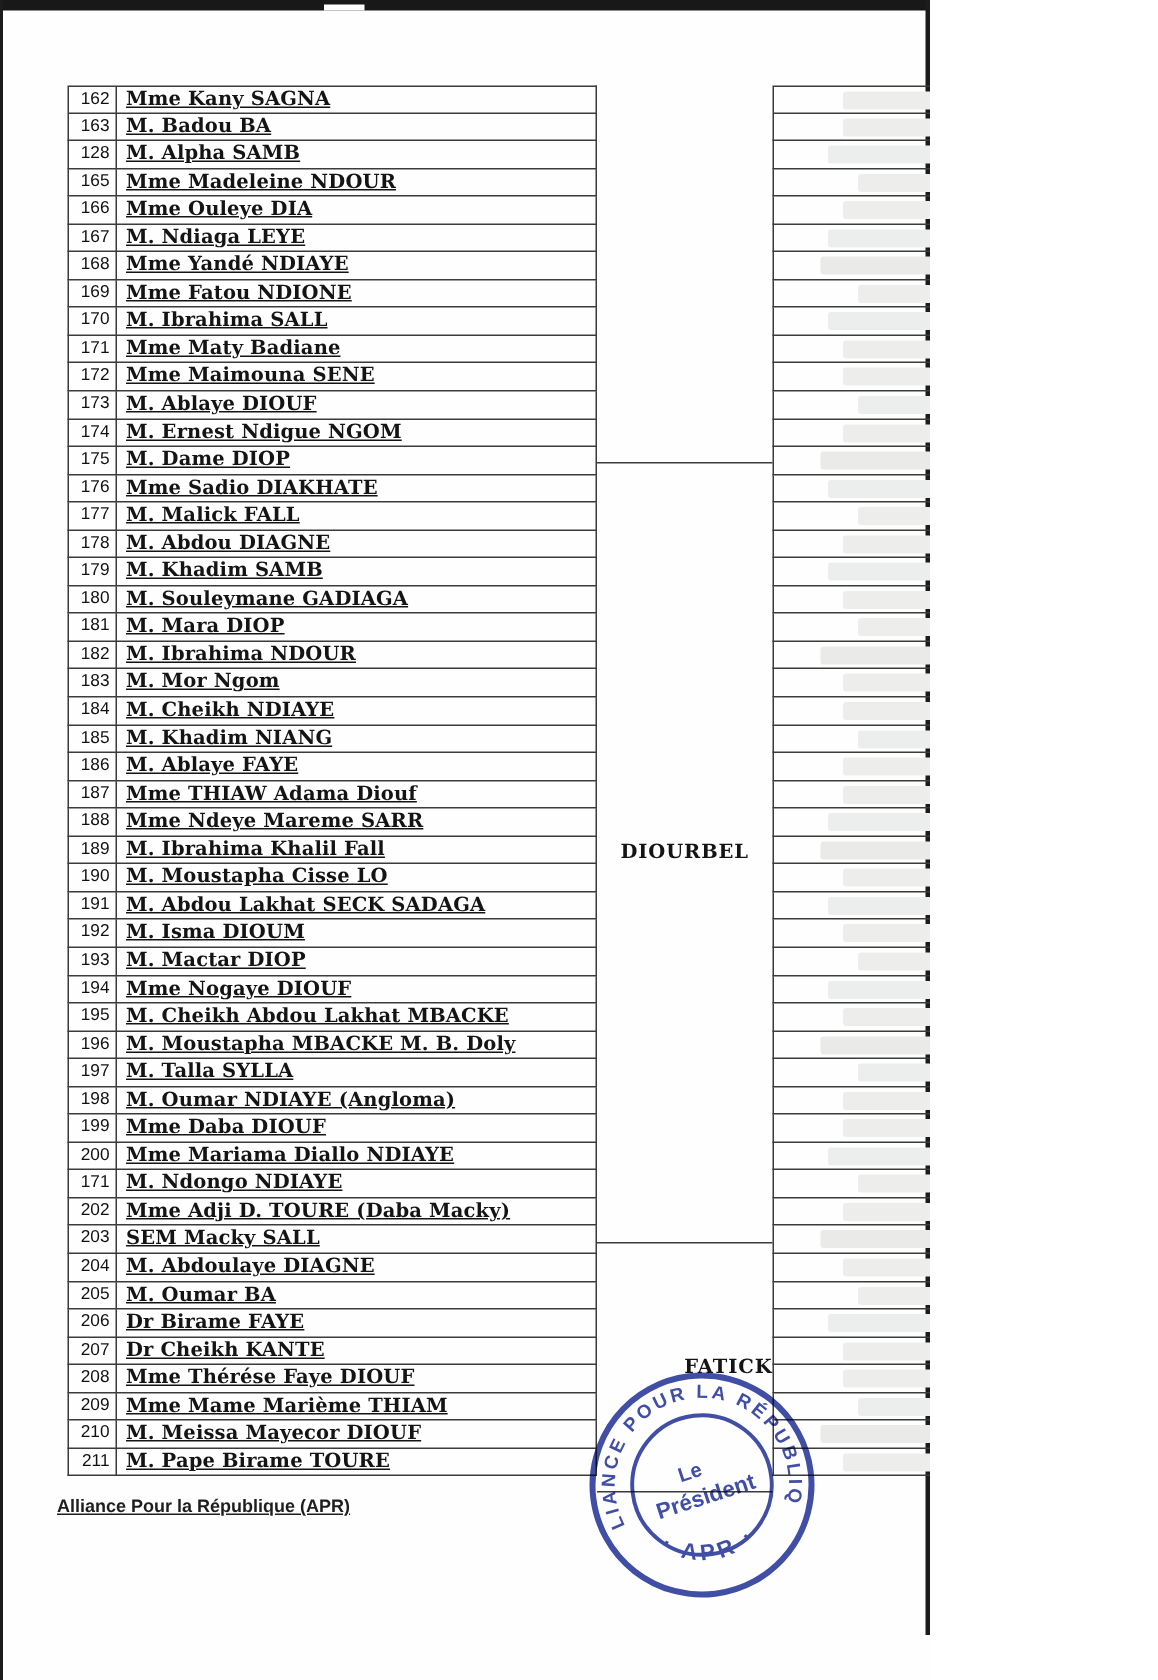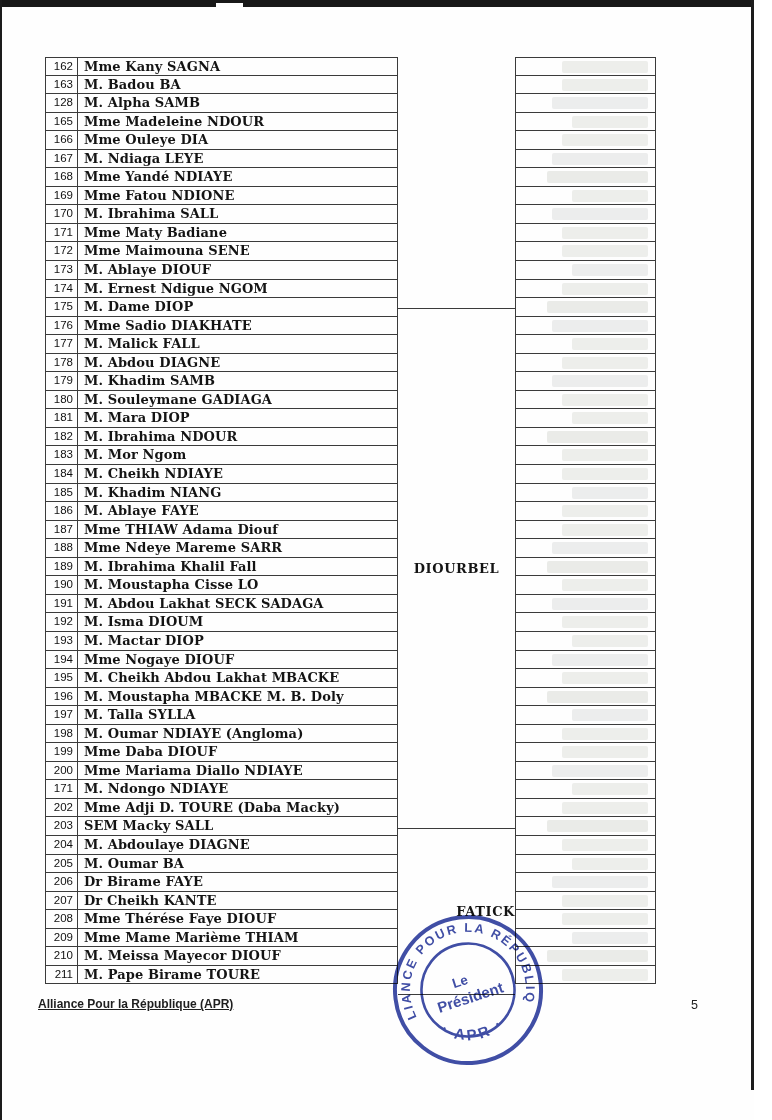--- a/index.html
+++ b/index.html
@@ -2,21 +2,21 @@
 <html><head>
 <meta charset="utf-8">
 <style>
   :root{
     --line:#3b3b3b;
     --ink:#141414;
     --stamp:#2b3a9c;
   }
   html,body{margin:0;padding:0;background:#ffffff;}
   .page{
-    position:relative;width:754px;height:1120px;background:#fefefe;
+    position:relative;width:620px;height:1120px;background:#fefefe;
     overflow:hidden;font-family:"Liberation Sans",sans-serif;
   }
   
   .edge-top{position:absolute;left:0;top:0;width:772px;height:7px;background:#181818;}
   .edge-top-notch{position:absolute;left:216px;top:3px;width:27px;height:4px;background:#fdfdfd;}
   .edge-left{position:absolute;left:0;top:0;width:2px;height:1120px;background:#1c1c1c;}
   .edge-right{position:absolute;right:0;top:0;width:3px;height:1090px;background:#1c1c1c;}
 
   
   .sheet-table{position:absolute;left:45px;top:57px;width:611px;height:928px;}
@@ -25,21 +25,21 @@
   .cell{box-sizing:border-box;}
   .cell.num{
     width:33px;border-left:1.5px solid var(--line);border-right:1.5px solid var(--line);
     border-bottom:1.4px solid var(--line);
     font:400 11.5px "Liberation Sans",sans-serif;color:#101010;
     text-align:right;padding:2px 4px 0 0;
   }
   .cell.name{
     width:320px;border-right:1.5px solid var(--line);border-bottom:1.4px solid var(--line);
     font:700 13px "DejaVu Serif",serif;color:var(--ink);letter-spacing:.1px;
-    padding:1px 0 0 6px;white-space:nowrap;overflow:hidden;
+    padding:1px 0 0 6px;white-space:nowrap;overflow:hidden;text-decoration:underline;
   }
   .cell.spacer{width:117px;}
   .cell.sign{
     width:141px;border-left:1.5px solid var(--line);border-right:1.5px solid var(--line);
     border-bottom:1.4px solid var(--line);position:relative;
   }
   .row:first-child .num,.row:first-child .name,.row:first-child .sign{border-top:1.5px solid var(--line);}
   .smudge{height:12px;width:86px;margin:3px 7px 0 auto;background:#edeeeb;border-radius:2px;}
   .row:nth-child(3n) .smudge{width:96px;background:#eceded;}
   .row:nth-child(4n) .smudge{width:76px;}

